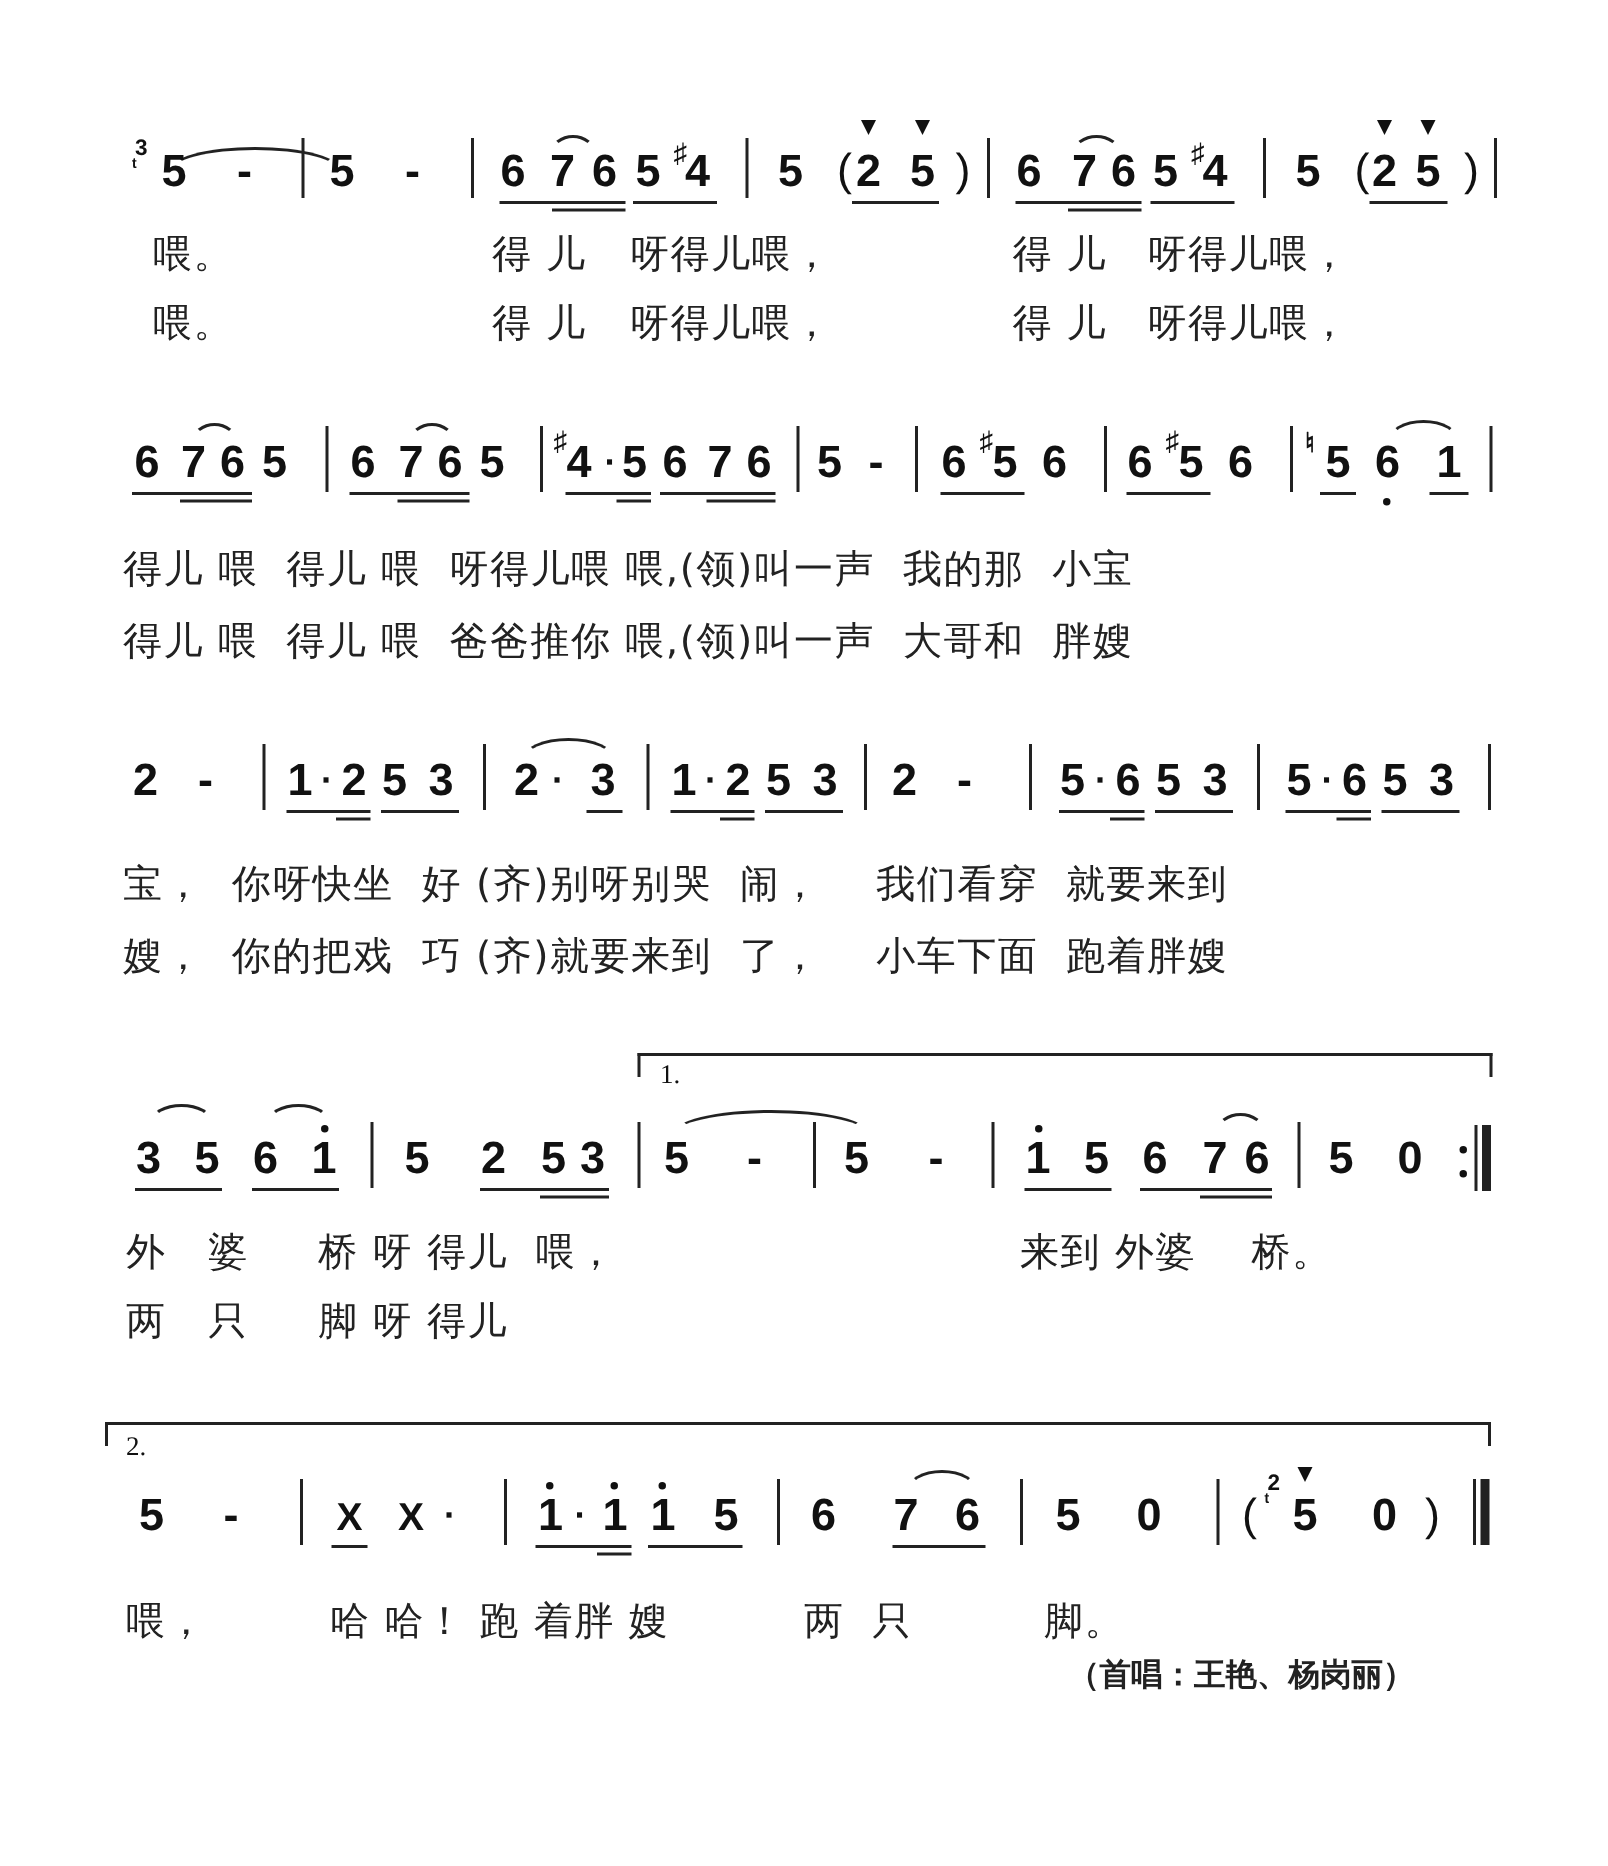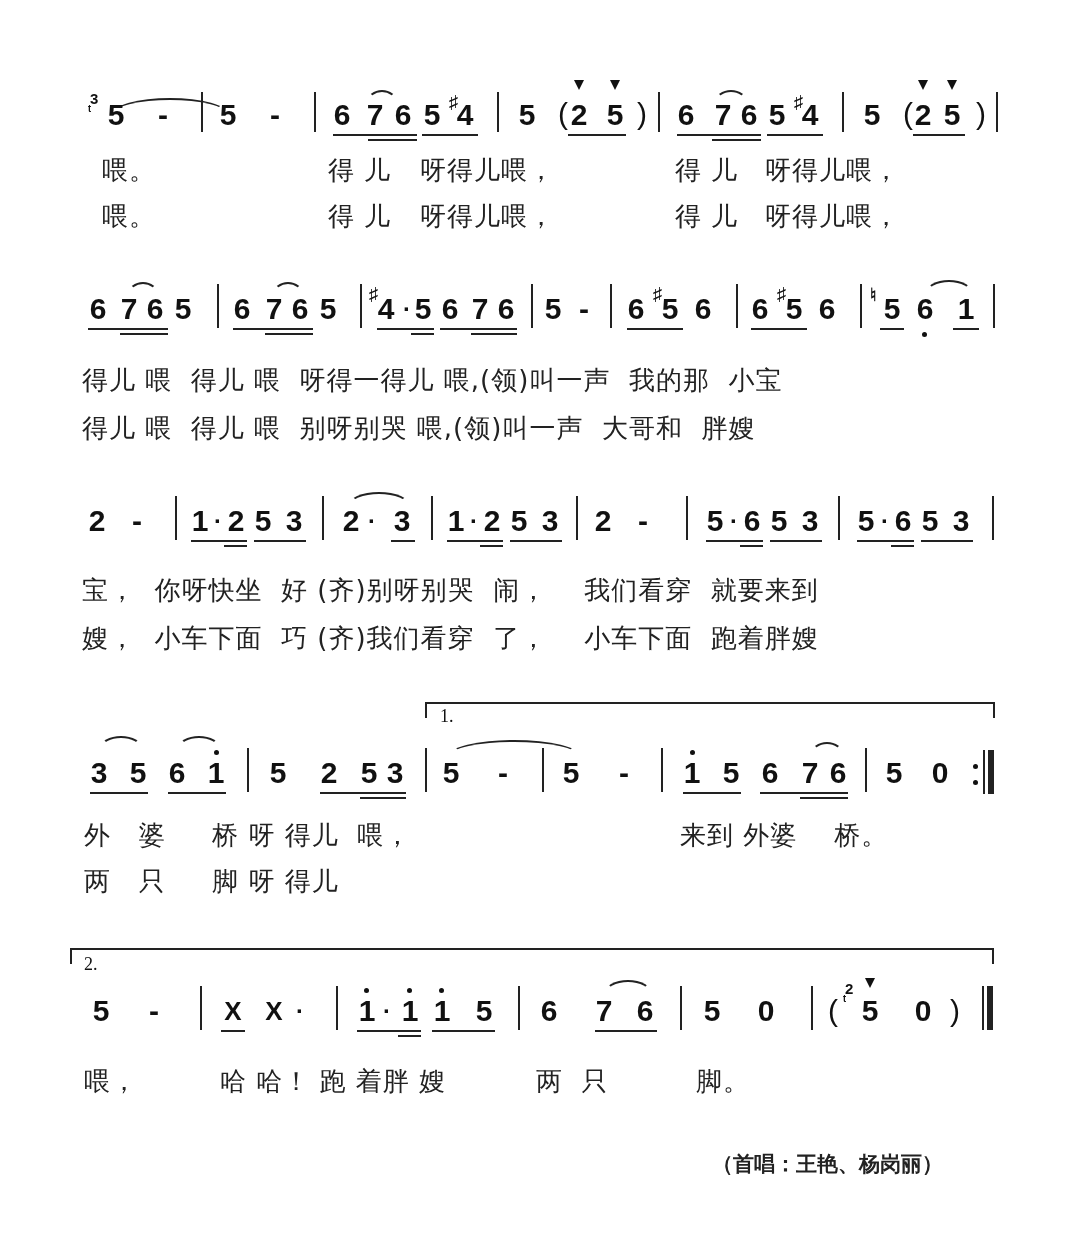--- a/index.html
+++ b/index.html
@@ -143,22 +143,22 @@
     <span class="acc" style="left:870px;top:-4px;">♮</span>
     <span class="n" style="left:892px;top:6px;">5</span>
     <span class="n" style="left:925px;top:6px;">6</span>
     <div class="dot" style="left:922px;top:44px;"></div>
     <div class="slur" style="left:925px;top:-8px;width:44px;height:12px;"></div>
     <span class="n" style="left:966px;top:6px;">1</span>
     <div class="ul" style="left:880px;top:40px;width:24px;"></div>
     <div class="ul" style="left:953px;top:40px;width:26px;"></div>
     <div class="bar" style="left:993px;top:-4px;height:44px;"></div>
   </div>
-  <div class="lyric" style="left:82px;top:95px;">得儿 喂  得儿 喂  呀得一得儿 喂,(领)叫一声  我的那  小宝</div>
-  <div class="lyric" style="left:82px;top:143px;">得儿 喂  得儿 喂  别呀别哭 喂,(领)叫一声  大哥和  胖嫂</div>
+  <div class="lyric" style="left:82px;top:95px;">得儿 喂  得儿 喂  呀得儿喂 喂,(领)叫一声  我的那  小宝</div>
+  <div class="lyric" style="left:82px;top:143px;">得儿 喂  得儿 喂  爸爸推你 喂,(领)叫一声  大哥和  胖嫂</div>
 </div>
 
 <div class="system" style="top:490px;">
   <div class="notes" style="top:10px;">
     <span class="n" style="left:97px;top:6px;">2</span>
     <span class="n" style="left:137px;top:6px;">-</span>
     <div class="bar" style="left:175px;top:-4px;height:44px;"></div>
     <span class="n" style="left:200px;top:6px;">1</span>
     <span class="n" style="left:218px;top:6px;font-size:24px;">·</span>
     <span class="n" style="left:236px;top:6px;">2</span>
@@ -199,21 +199,21 @@
     <span class="n" style="left:885px;top:6px;font-size:24px;">·</span>
     <span class="n" style="left:903px;top:6px;">6</span>
     <span class="n" style="left:930px;top:6px;">5</span>
     <span class="n" style="left:961px;top:6px;">3</span>
     <div class="ul" style="left:857px;top:40px;width:57px;"></div>
     <div class="ul" style="left:891px;top:45px;width:23px;"></div>
     <div class="ul" style="left:921px;top:40px;width:52px;"></div>
     <div class="bar" style="left:992px;top:-4px;height:44px;"></div>
   </div>
   <div class="lyric" style="left:82px;top:85px;">宝，  你呀快坐  好 (齐)别呀别哭  闹，    我们看穿  就要来到</div>
-  <div class="lyric" style="left:82px;top:133px;">嫂，  小车下面  巧 (齐)我们看穿  了，    小车下面  跑着胖嫂</div>
+  <div class="lyric" style="left:82px;top:133px;">嫂，  你的把戏  巧 (齐)就要来到  了，    小车下面  跑着胖嫂</div>
 </div>
 
 <div class="system" style="top:700px;">
   <div class="volta volta-l volta-r" style="left:425px;top:2px;width:566px;"></div>
   <span class="volta-num" style="left:440px;top:6px;">1.</span>
   <div class="notes" style="top:52px;">
     <div class="slur" style="left:100px;top:-16px;width:38px;height:10px;"></div>
     <span class="n" style="left:99px;top:6px;">3</span>
     <span class="n" style="left:138px;top:6px;">5</span>
     <div class="ul" style="left:90px;top:40px;width:58px;"></div>
@@ -302,13 +302,13 @@
     <span class="par" style="left:950px;top:6px;">)</span>
     <div class="bar" style="left:982px;top:-4px;height:44px;"></div>
     <div class="bar" style="left:987px;top:-4px;height:44px;width:6px;"></div>
   </div>
   <div class="lyric" style="left:84px;top:118px;">喂，</div>
   <div class="lyric" style="left:220px;top:118px;">哈 哈！ 跑 着胖 嫂</div>
   <div class="lyric" style="left:536px;top:118px;">两  只</div>
   <div class="lyric" style="left:696px;top:118px;">脚。</div>
 </div>
 
-<div class="credit" style="left:712px;top:1150px;">（首唱：王艳、杨岗丽）</div>
+<div class="credit" style="left:712px;top:1102px;">（首唱：王艳、杨岗丽）</div>
 
 </body></html>

